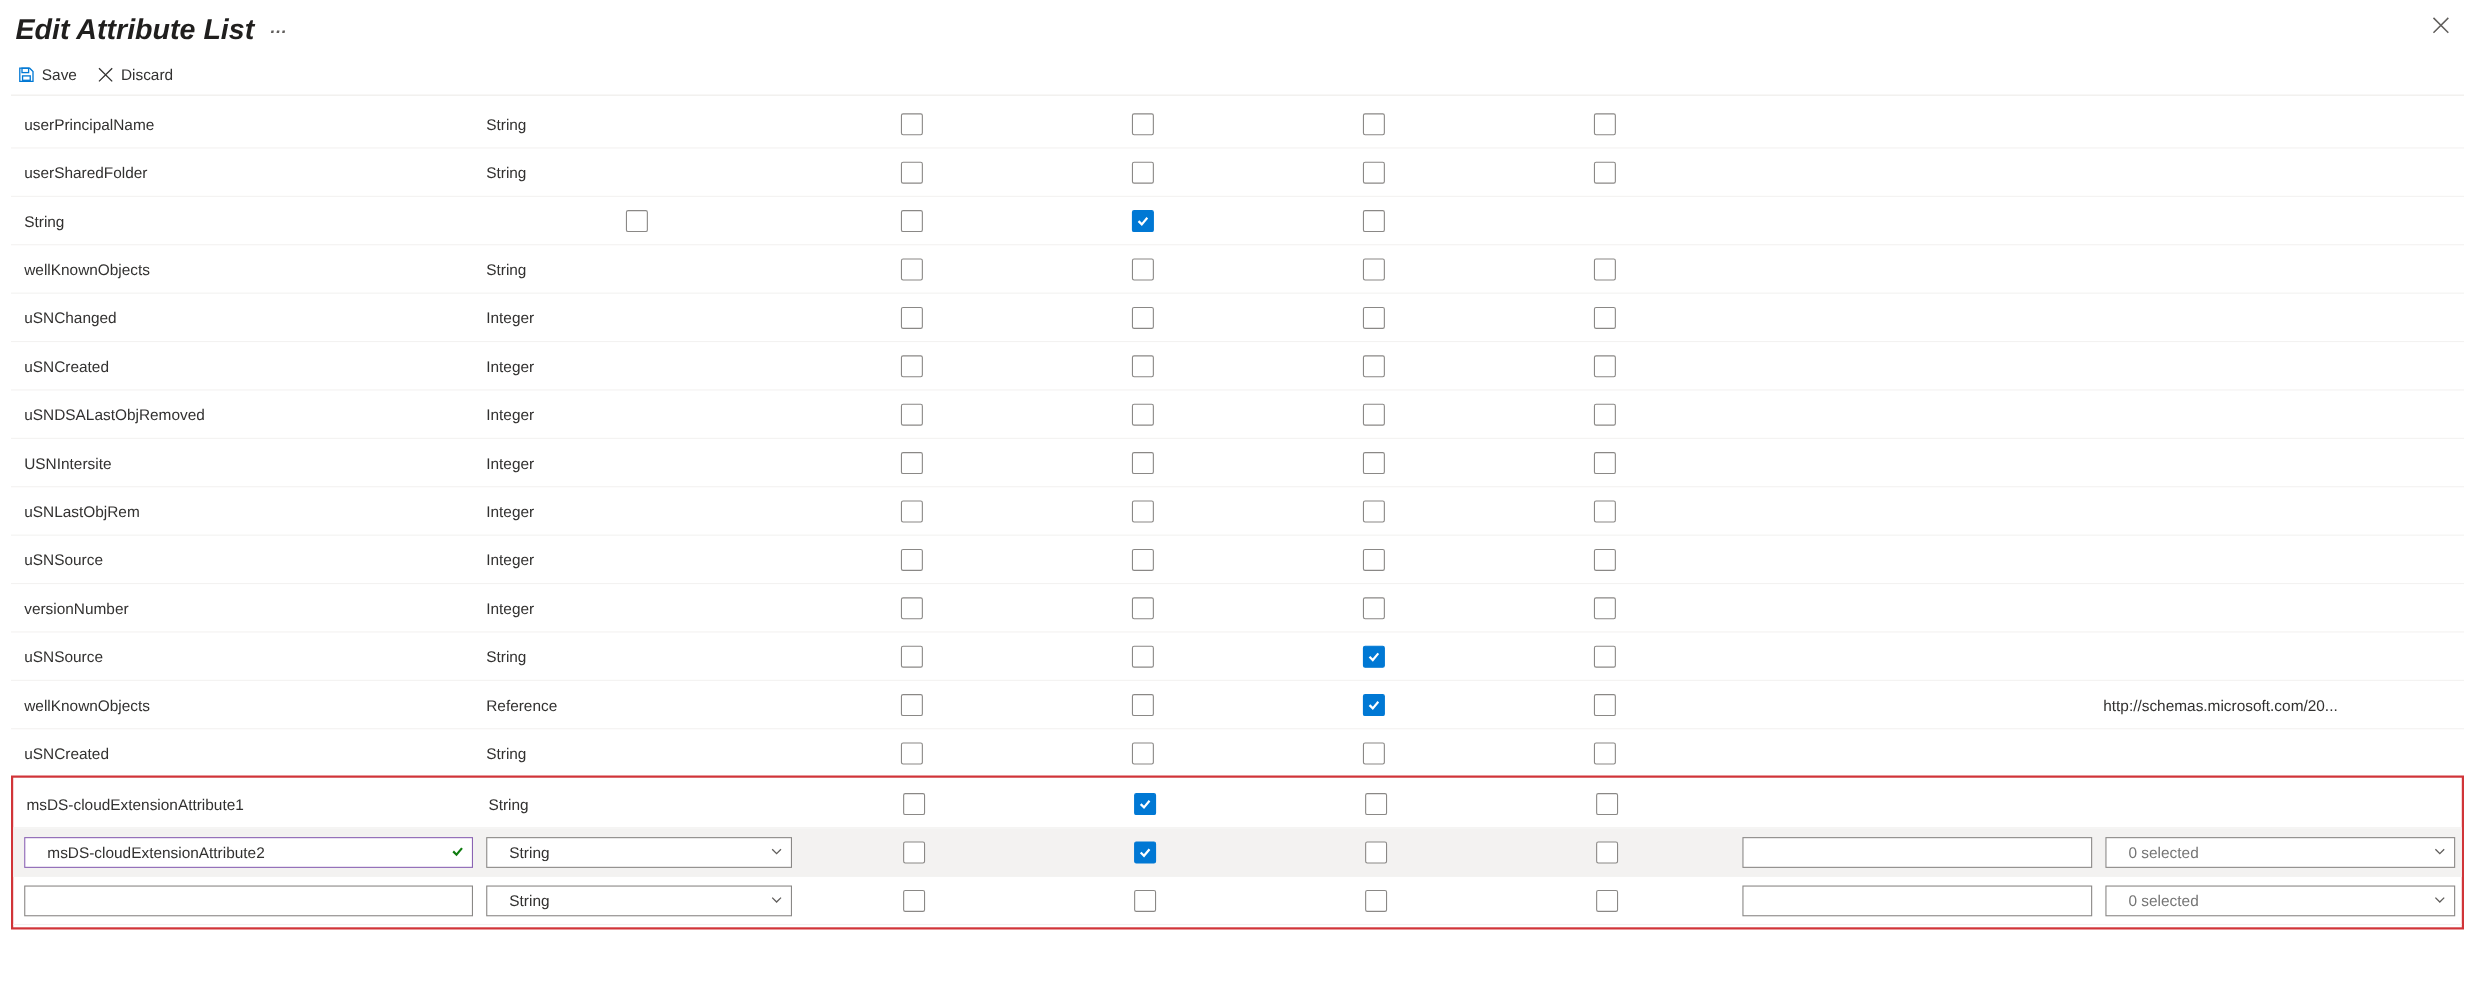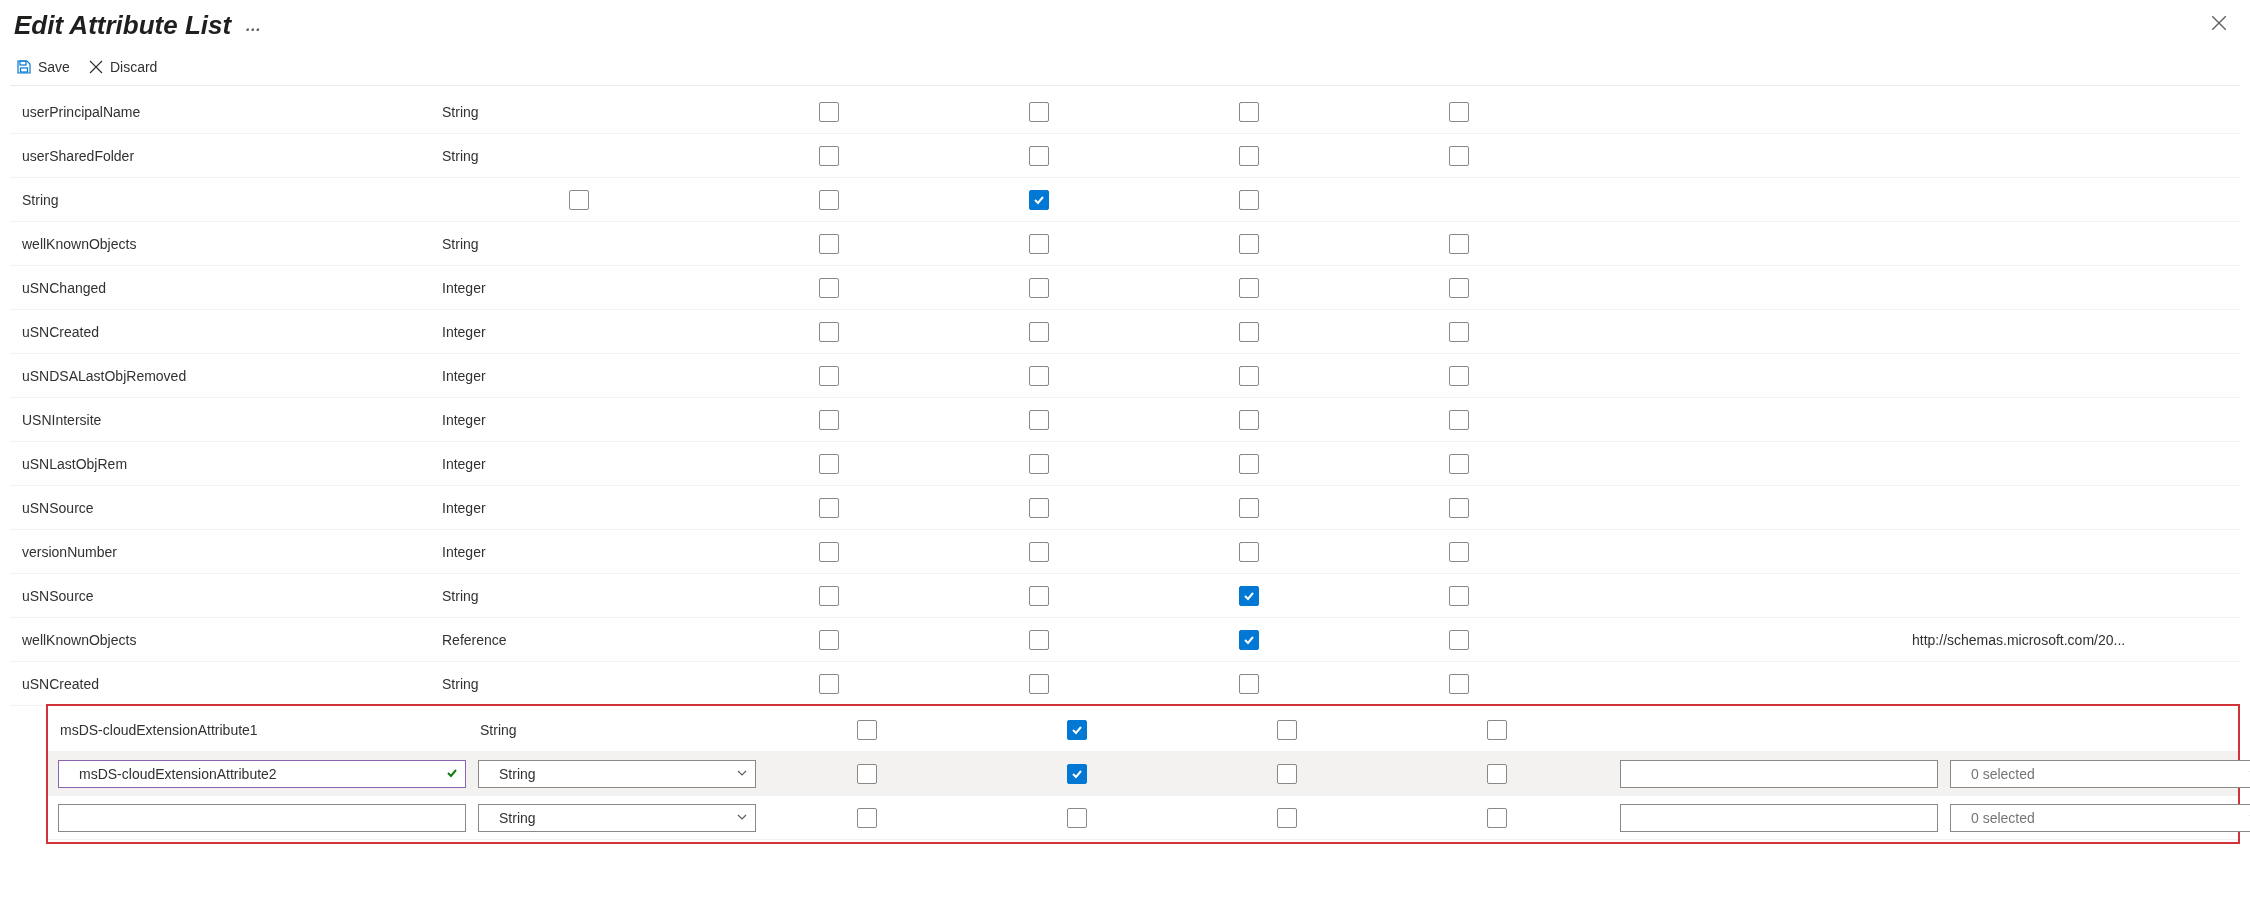--- a/index.html
+++ b/index.html
@@ -100,21 +100,20 @@
     white-space: nowrap;
     overflow: hidden;
     text-overflow: ellipsis;
     text-align: left;
     padding-right: 14px;
   }
   .highlight-box {
     border: 2px solid #d13438;
     padding: 2px 0;
     margin-top: -2px;
-    margin-left: 36px;
   }
   .txt-input, .sel-input {
     width: 100%;
     height: 28px;
     border: 1px solid #8a8886;
     padding: 2px 20px;
     font-size: 14px;
     color: #323130;
     background: #fff;
   }

